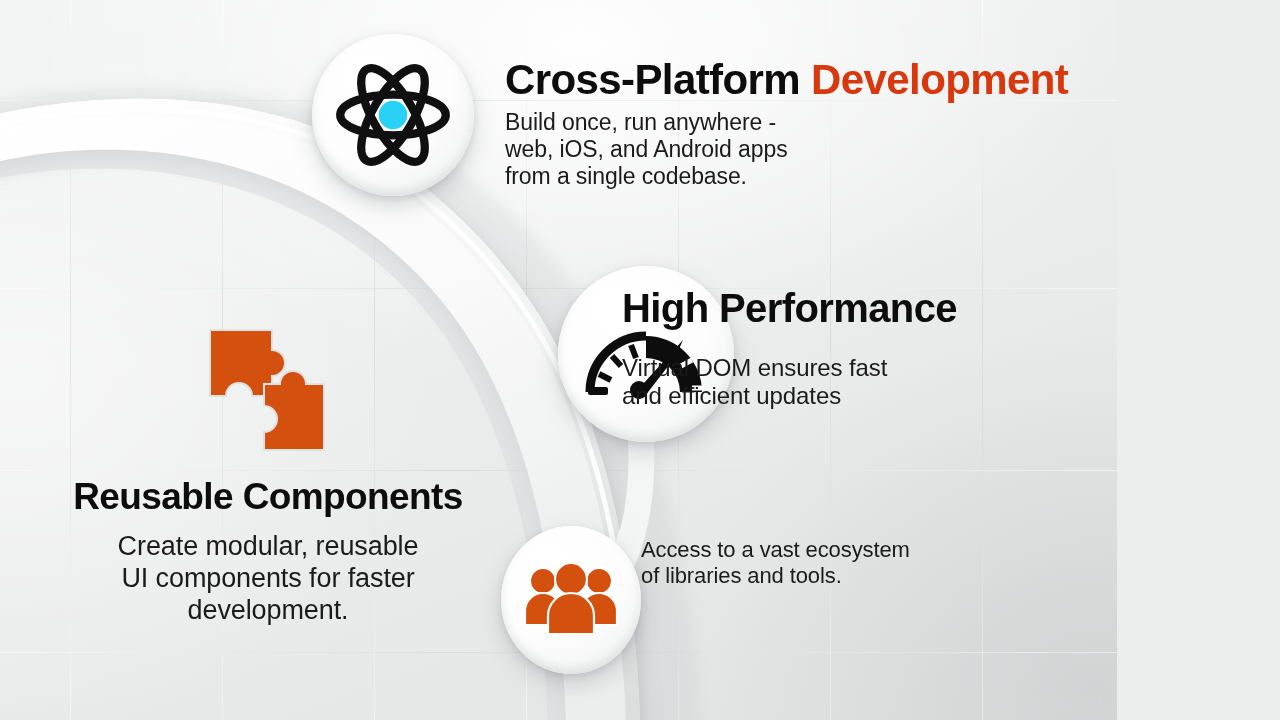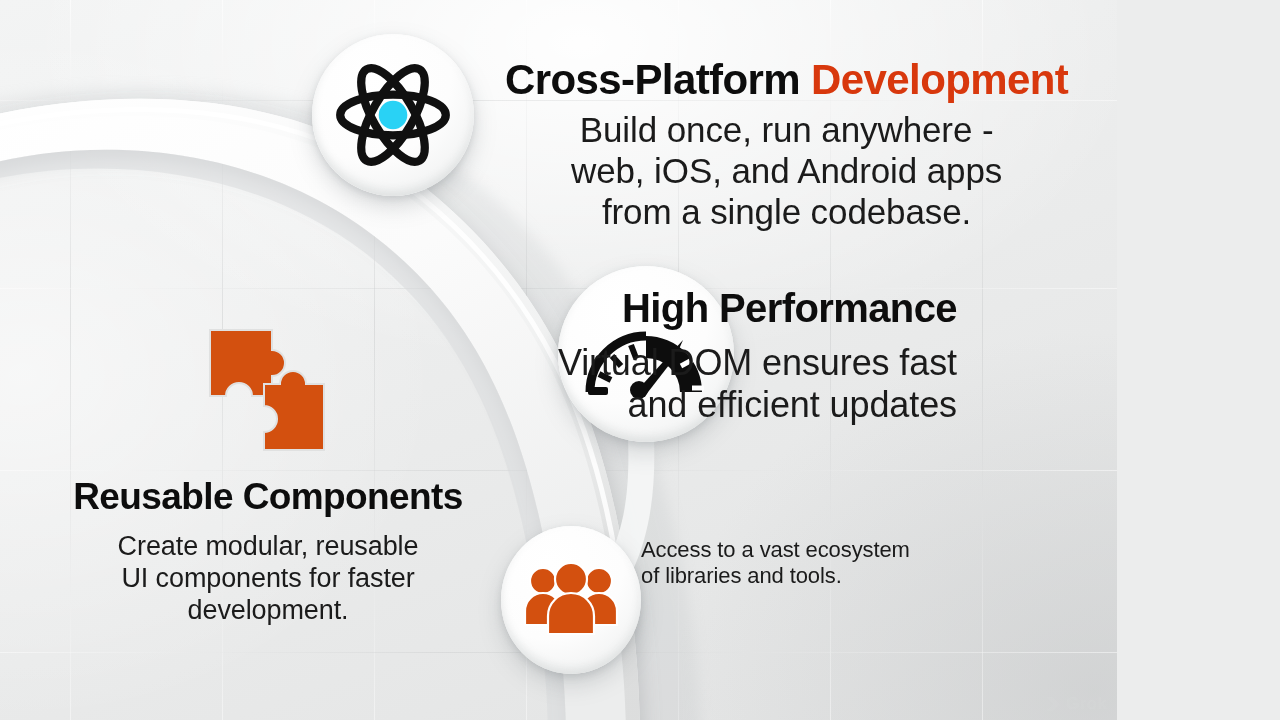--- a/index.html
+++ b/index.html
@@ -65,25 +65,25 @@
   .title .accent { color:#d8380d; }
   .body {
     color:#1b1b1b;
     line-height:1.18;
     letter-spacing:-0.1px;
     white-space:pre-line;
   }
 
   #block-cross  { left:505px; top:58px;  }
   #block-cross .title { font-size:42px; }
-  #block-cross .body  { font-size:35px; margin-top:7px;text-align:center; }
-
-  #block-perf   { right:160px; top:288px; text-align:right; }
+  #block-cross .body  { font-size:23px; margin-top:7px; }
+
+  #block-perf   { right:160px; top:288px; }
   #block-perf .title { font-size:40px; }
-  #block-perf .body  { font-size:36px; margin-top:12px; }
+  #block-perf .body  { font-size:24px; margin-top:24px; }
 
   #block-reuse  { left:58px; top:478px; text-align:center; width:420px; }
   #block-reuse .title { font-size:37px; }
   #block-reuse .body  { font-size:27px; margin-top:15px; }
 
   #block-comm   { left:641px; top:528px; }
   #block-comm .title { font-size:39px; }
   #block-comm .body  { font-size:22px; margin-top:9px; }
 
   

